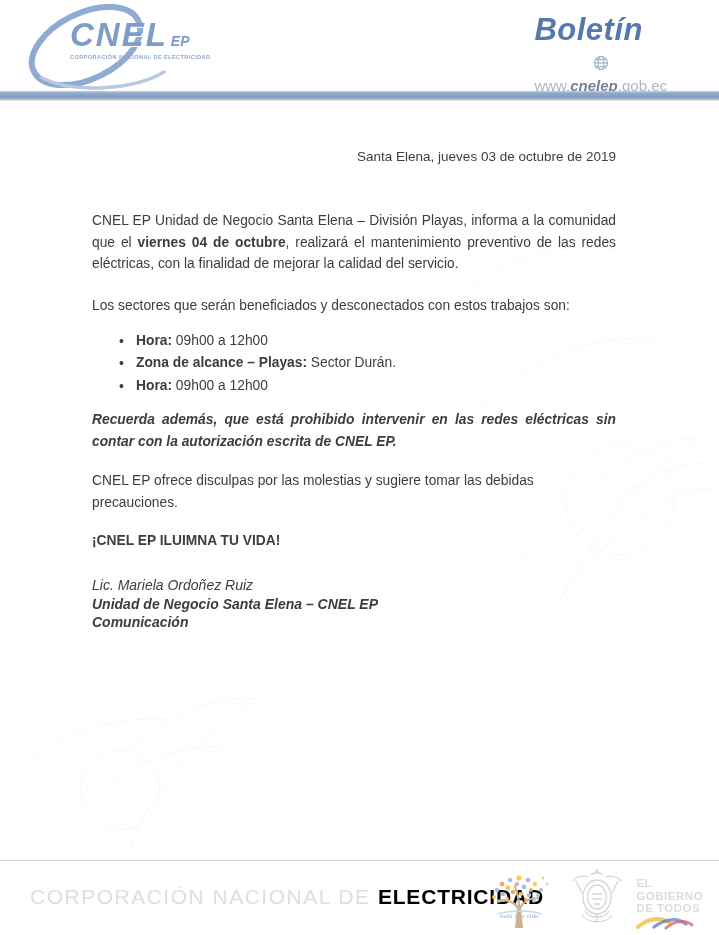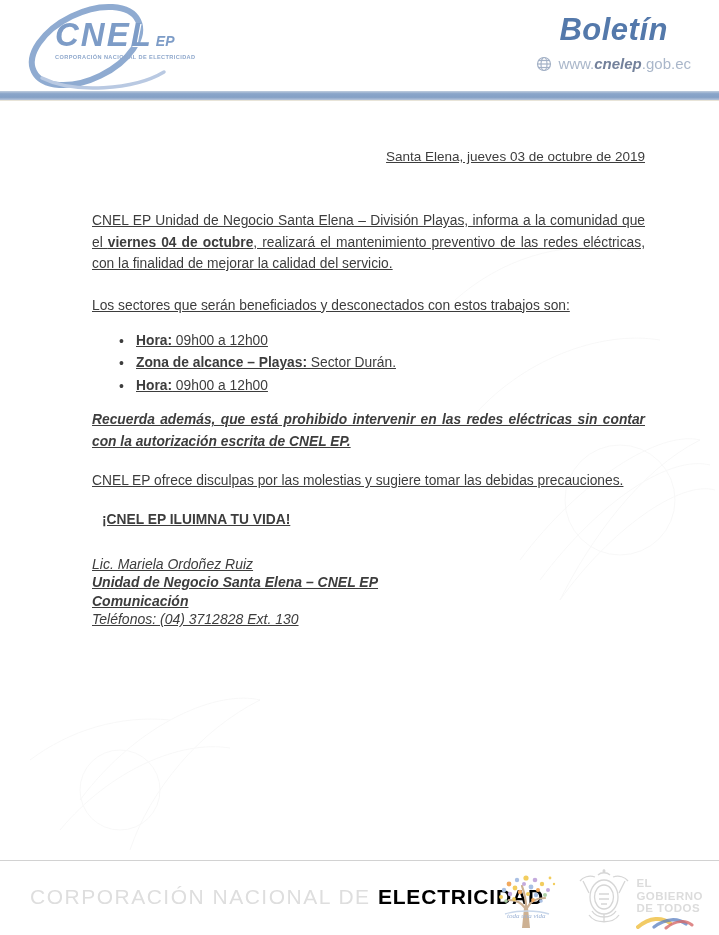--- a/index.html
+++ b/index.html
@@ -5,86 +5,86 @@
   html,body{margin:0;padding:0;}
   body{
     width:719px;height:935px;position:relative;overflow:hidden;
     background:#ffffff;color:#3d3d3d;
     font-family:"Liberation Sans",sans-serif;
   }
   
   .header{position:relative;height:91px;background:#ffffff;z-index:2;}
   .logo{position:absolute;left:14px;top:2px;width:215px;height:95px;}
   .logo-swoosh{position:absolute;left:0;top:0;}
-  .logo-text{position:absolute;left:41px;top:16px;line-height:1;}
+  .logo-text{position:absolute;left:56px;top:16px;line-height:1;}
   .logo-brand{
     font-style:italic;font-weight:bold;font-size:33px;letter-spacing:2px;
     color:#7d9cc7;text-shadow:1px 1px 0 #ffffff;
   }
   .logo-brand-suffix{
     font-style:italic;font-weight:bold;font-size:14px;color:#7d9cc7;
     margin-left:3px;
   }
   .logo-tagline{
     margin-top:4px;font-size:5.6px;letter-spacing:0.4px;color:#8fa8cc;
     font-weight:bold;white-space:nowrap;
   }
-  .masthead{position:absolute;right:28px;top:12px;text-align:center;}
+  .masthead{position:absolute;right:52px;top:12px;text-align:left;}
   .bulletin{
     font-size:31px;font-weight:bold;font-style:italic;color:#5479ab;
     letter-spacing:0.5px;
   }
   .website{
     margin-top:7px;display:flex;align-items:center;justify-content:flex-end;
-    gap:6px;font-size:15px;color:#aab7ca;cursor:pointer;
+    gap:6px;font-size:15px;color:#aab7ca;cursor:pointer;flex-direction:column;
   }
   .website .site-bold{font-weight:bold;font-style:italic;color:#73819b;}
   .blue-bar{
     height:9px;
     background:linear-gradient(to bottom,#c0cdde 0%,#8aa5c9 30%,#84a0c6 70%,#b6c4d9 100%);
     border-bottom:1px solid #e8e4d8;position:relative;z-index:2;
   }
   
   .watermark{position:absolute;left:0;top:0;z-index:0;}
   
-  .content{position:relative;z-index:1;padding:0 74px 0 92px;font-size:13.8px;text-decoration:underline;}
+  .content{position:relative;z-index:1;padding:0 103px 0 92px;font-size:13.8px;}
   .dateline{margin-top:48px;text-align:right;font-size:13.5px;}
   .doc-title{
     margin-top:42px;text-align:center;font-size:19.5px;font-weight:bold;
     color:#2d2d2d;letter-spacing:0.2px;
   }
   .para{line-height:21.5px;}
   .p1{margin-top:46px;text-align:justify;}
   .p2{margin-top:20px;}
   ul.notice-list{list-style:none;margin:0;padding:0 0 0 26px;}
   .list1{margin-top:12px;}
   .list2{margin-top:14px;}
   .notice-list li{position:relative;padding-left:18px;line-height:22.5px;}
   .notice-list li::before{
     content:"\2022";position:absolute;left:1px;top:0;font-size:14px;color:#3d3d3d;
   }
   .p3{margin-top:18px;}
   .p4{margin-top:12px;font-weight:bold;font-style:italic;text-align:justify;}
-  .slogan{margin-top:20px;font-weight:bold;margin-left:10px;}
+  .slogan{margin-top:20px;font-weight:bold;}
   .contact{margin-top:13px;font-style:italic;}
   .signature{margin-top:28px;font-style:italic;font-size:14px;line-height:18.5px;}
   .sig-bold{font-weight:bold;}
   b{font-weight:bold;}
   
   .footer{
     position:absolute;left:0;right:0;top:860px;height:75px;
     border-top:1px solid #d2d2d2;background:#ffffff;z-index:2;
   }
   .footer-org{
     position:absolute;left:30px;top:24px;font-size:21px;letter-spacing:1.5px;
     color:#dedede;white-space:nowrap;
   }
   .footer-org .org-bold{font-weight:bold;color:#000000;letter-spacing:0.8px;}
   .footer-logos{position:absolute;right:16px;top:6px;display:flex;gap:16px;align-items:center;}
-  .gov-logo{display:flex;align-items:flex-start;gap:3px;}
+  .gov-logo{display:flex;align-items:flex-start;gap:10px;}
   .gov-text{
     margin-top:10px;font-size:11.5px;line-height:12.5px;letter-spacing:0.5px;
     color:#dcdcdc;font-weight:bold;
   }
 </style>
 </head>
 <body>
 
 <svg class="watermark" width="719" height="935" viewBox="0 0 719 935">
   <g stroke="#9a9a9a" stroke-width="1" fill="none" opacity="0.07">
@@ -154,21 +154,20 @@
 
   <p class="para p3">CNEL EP ofrece disculpas por las molestias y sugiere tomar las debidas precauciones.</p>
 
   <div class="slogan">¡CNEL EP ILUIMNA TU VIDA!</div>
 
 
   <div class="signature">
     <div>Lic. Mariela Ordoñez Ruiz</div>
     <div class="sig-bold">Unidad de Negocio Santa Elena – CNEL EP</div>
     <div class="sig-bold">Comunicación</div>
-    <div>Teléfonos: (04) 3712828 Ext. 130</div>
   </div>
 </div>
 
 <div class="footer">
   <div class="footer-org"><span>CORPORACIÓN NACIONAL DE </span><span class="org-bold">ELECTRICIDAD</span></div>
 
   <div class="footer-logos">
 
     <svg width="66" height="62" viewBox="0 0 66 62">
       <g>

